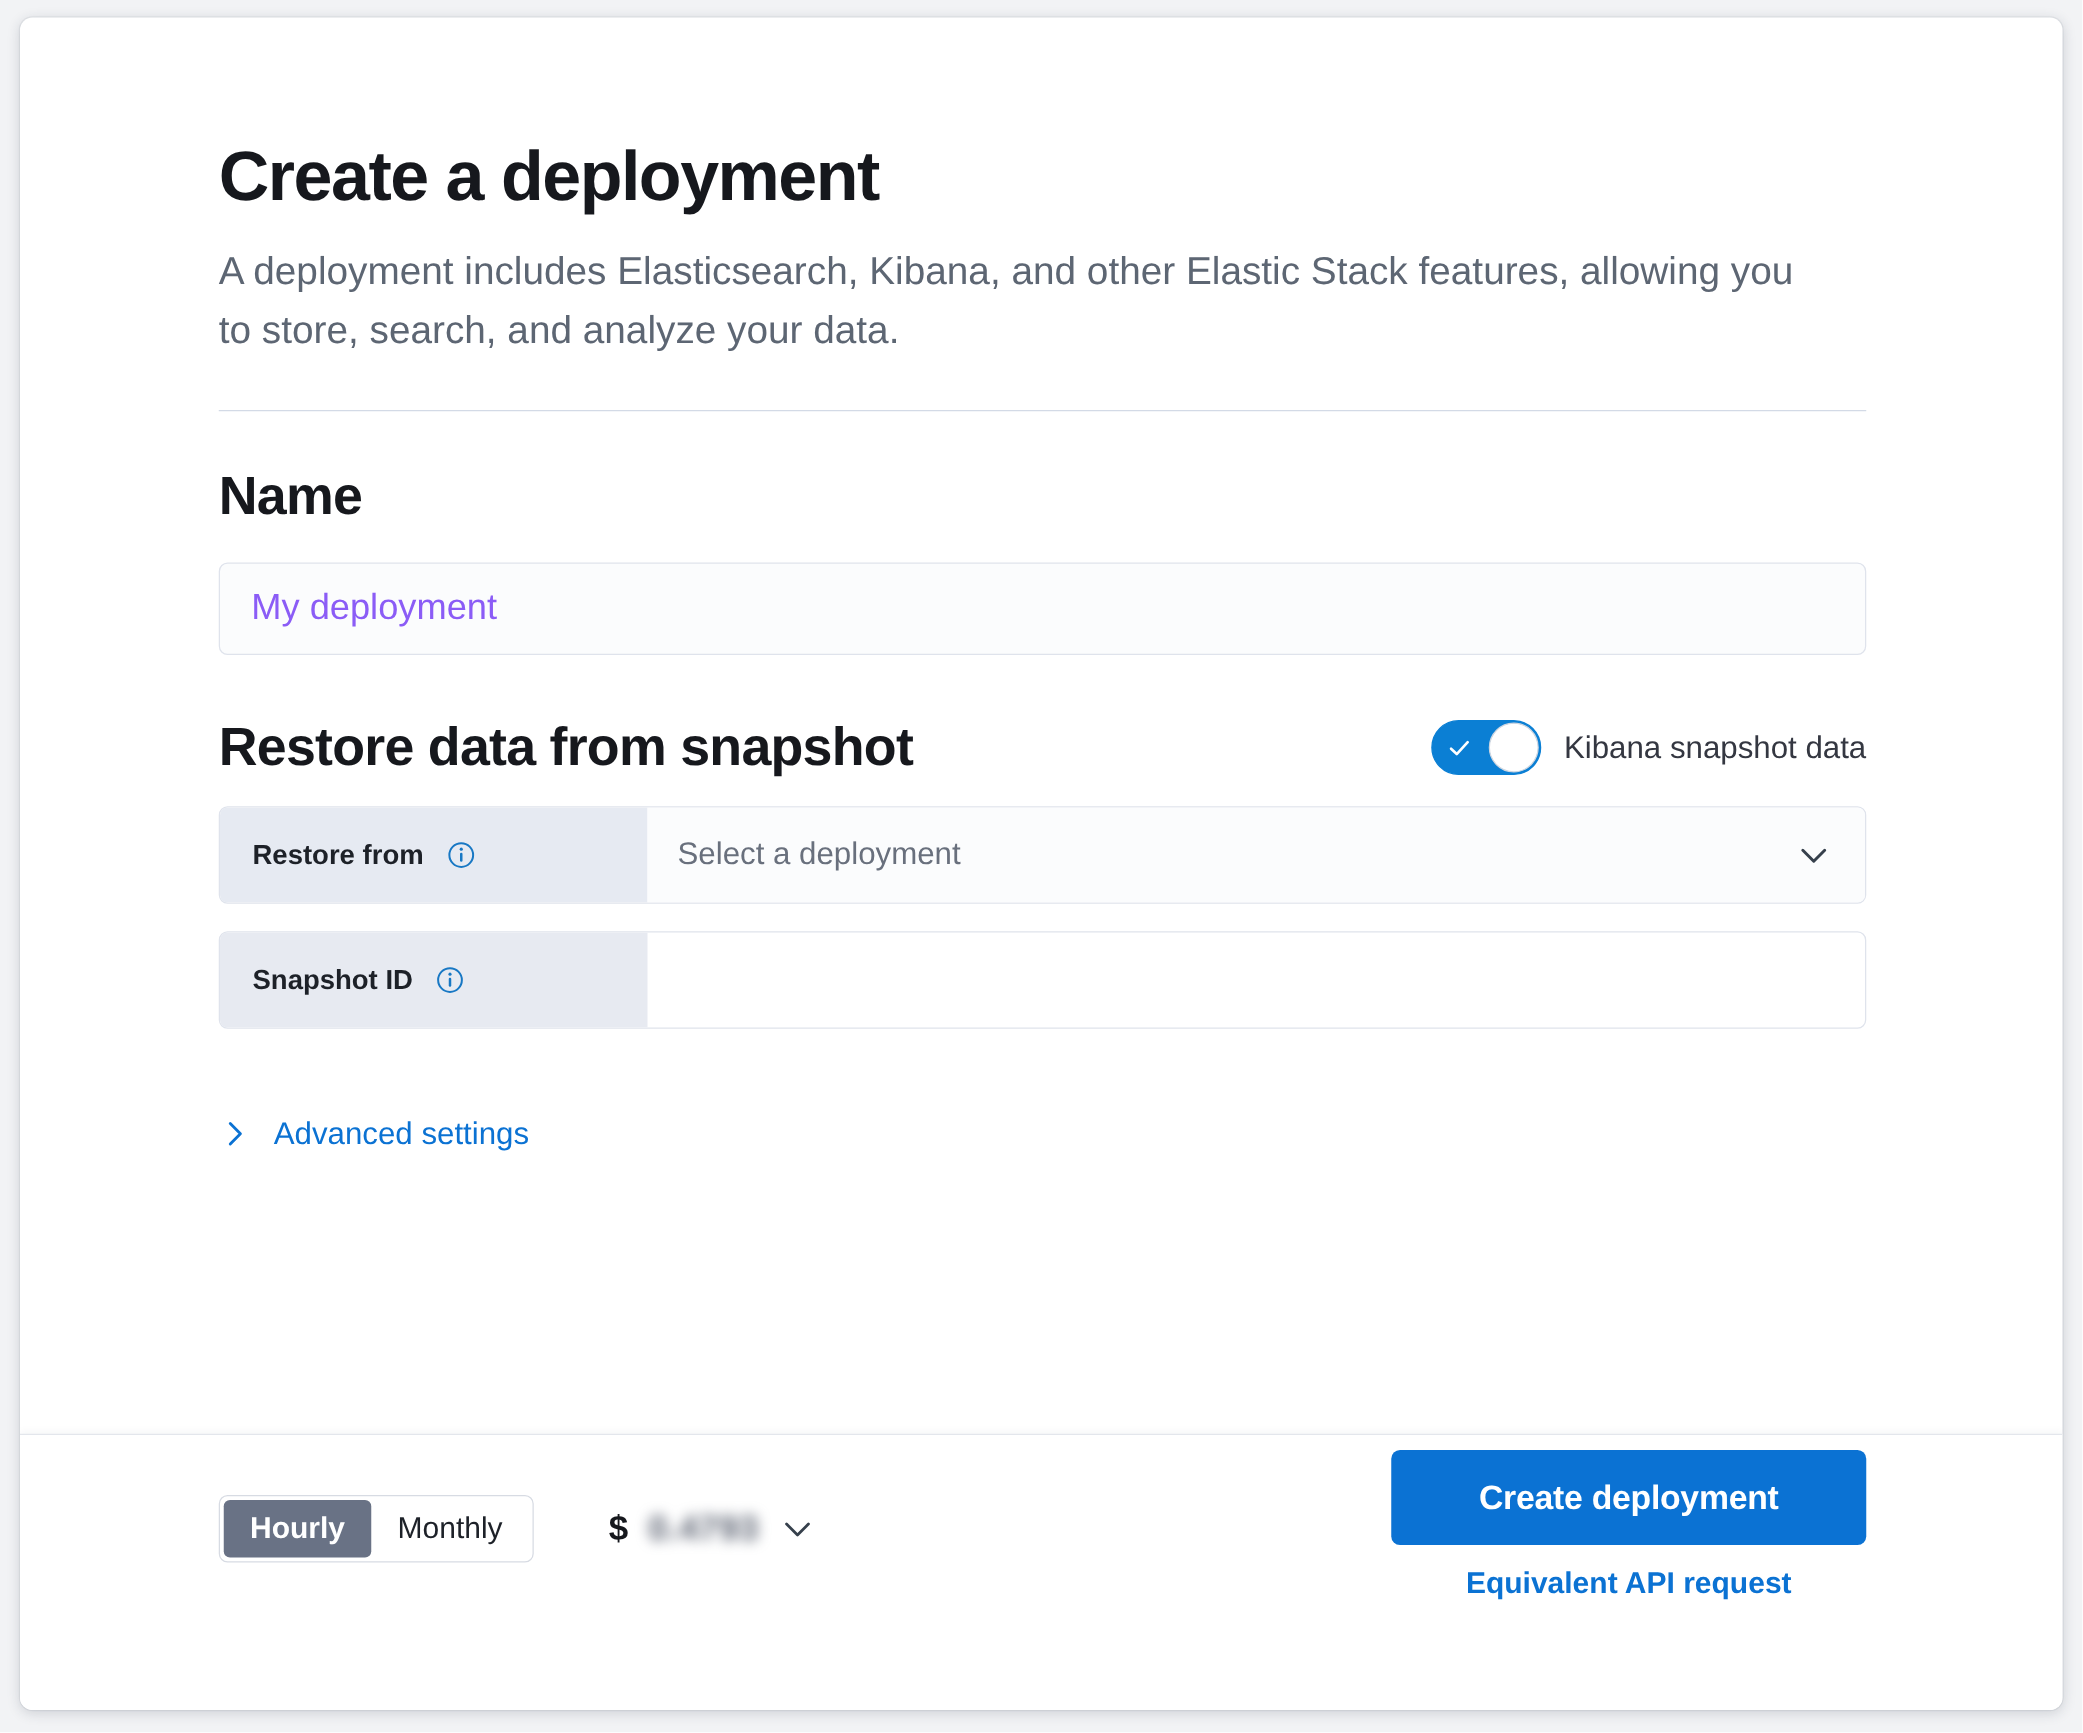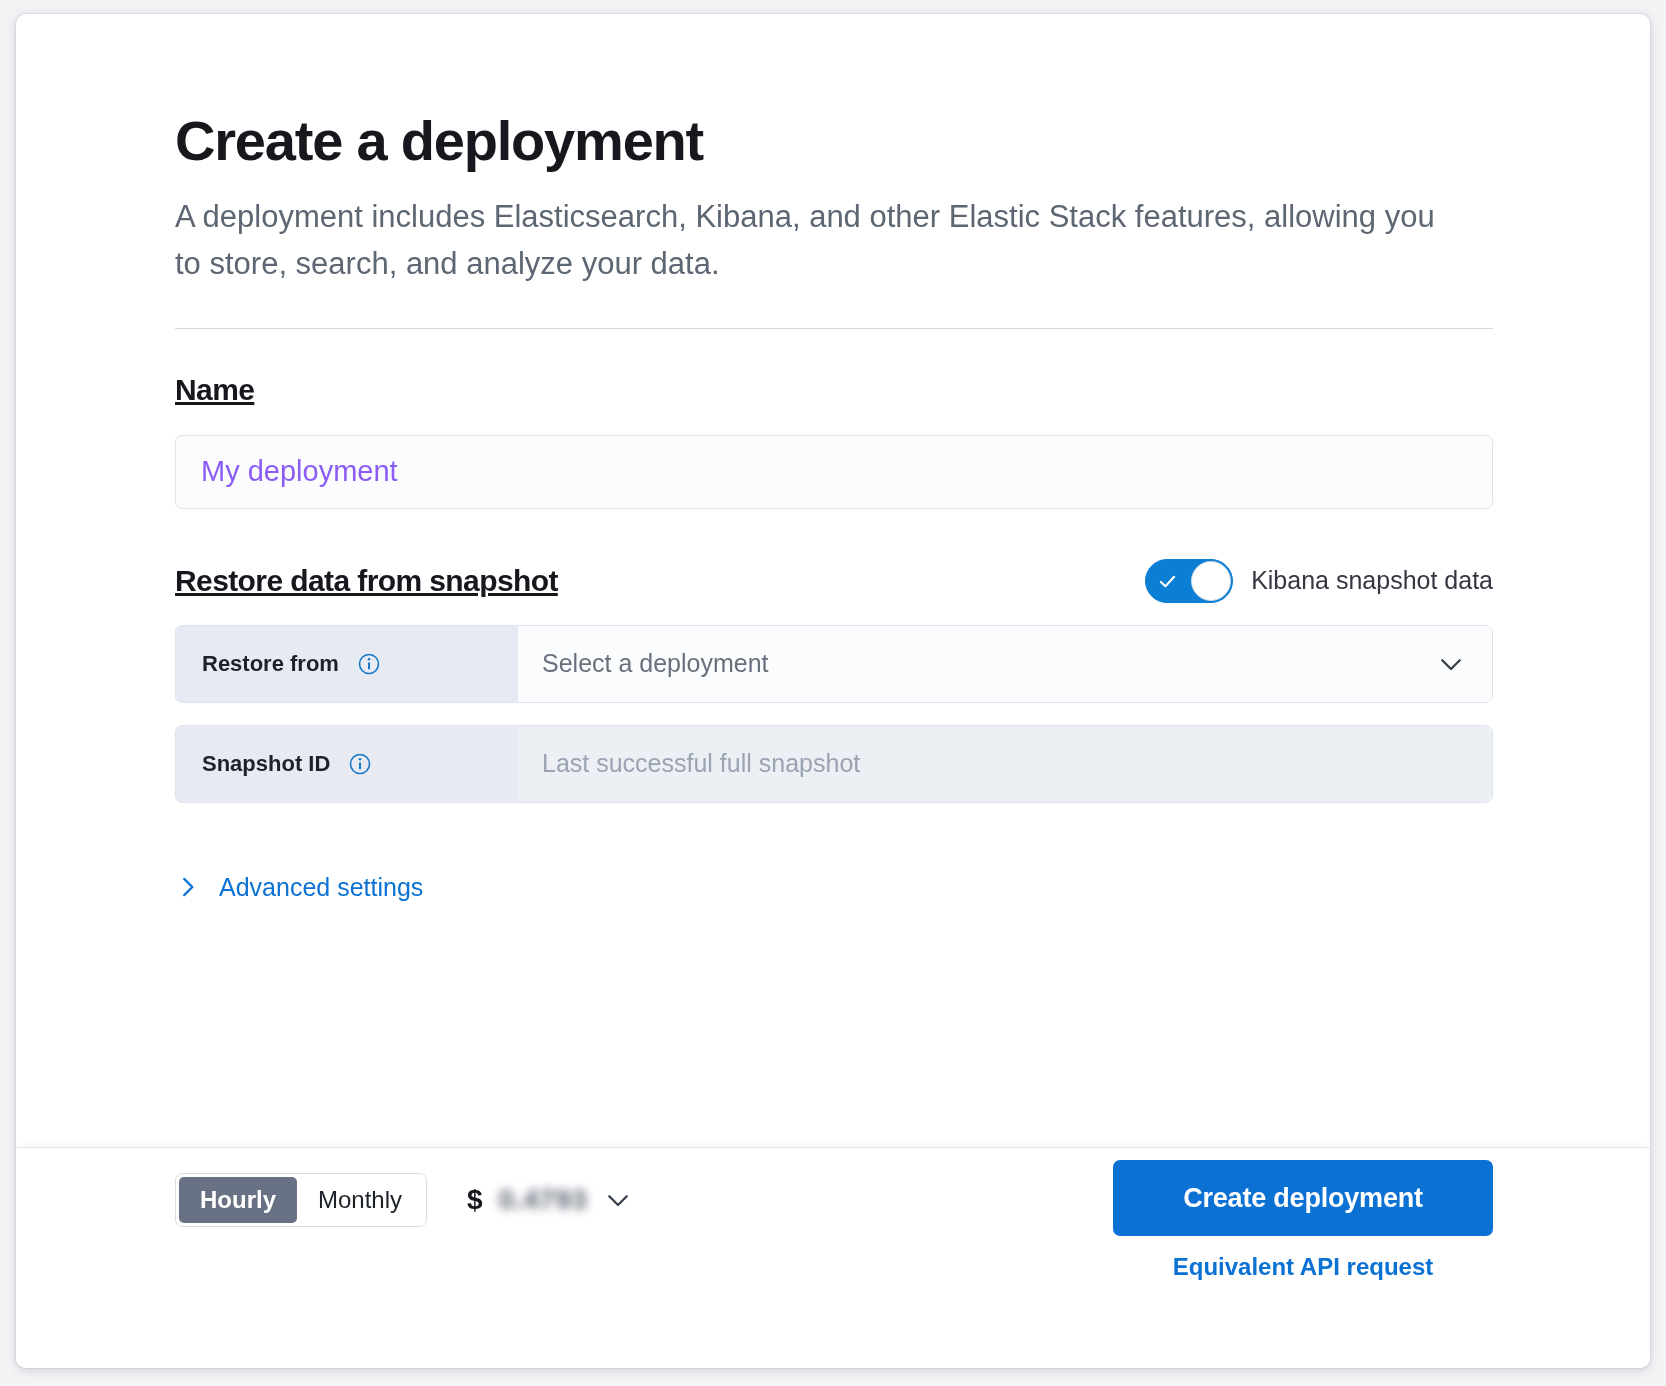--- a/index.html
+++ b/index.html
@@ -63,26 +63,25 @@
     max-width: 1290px;
     font-weight: 400;
   }
   .divider {
     height: 1px;
     background: #d3dae6;
     margin: 40px 0 0 0;
   }
 
   h2.section {
-    font-size: 30px;
+    font-size: 43px;
     font-weight: 800;
     letter-spacing: -0.6px;
     color: #16181d;
     margin: 44px 0 0 0;
-    text-decoration: underline;
   }
 
   
   .name-field {
     margin-top: 28px;
     height: 74px;
     border-radius: 7px;
     background: #fbfcfd;
     border: 1px solid #dfe3ec;
     box-shadow: inset 0 0 0 0 rgba(0,0,0,0);
@@ -218,24 +217,24 @@
     width: 1320px;
     margin: 0 auto;
     padding-top: 40px;
     position: relative;
     height: 100%;
     box-sizing: border-box;
   }
   .billing-group {
     position: absolute;
     left: 2px;
-    top: 25px;
-    display: flex;
-    align-items: center;
-    gap: 40px;
+    top: 48px;
+    display: flex;
+    align-items: center;
+    gap: 60px;
   }
   .seg {
     display: flex;
     background: #ffffff;
     border: 1px solid #d7dbe3;
     border-radius: 7px;
     padding: 3px;
     height: 54px;
     box-sizing: border-box;
   }
@@ -353,23 +352,20 @@
         
         <div class="form-row disabled">
           <div class="row-label">
             <span class="txt">Snapshot ID</span>
             <svg class="info-icon" width="24" height="24" viewBox="0 0 24 24">
               <circle cx="12" cy="12" r="9.5" fill="none" stroke="#1878c4" stroke-width="1.6"></circle>
               <circle cx="12" cy="7.3" r="1.25" fill="#1878c4"></circle>
               <rect x="11" y="10.2" width="2" height="7.2" rx="1" fill="#1878c4"></rect>
             </svg>
           </div>
-          <div class="row-control">
-            <span class="val">Last successful full snapshot</span>
-          </div>
         </div>
 
         
 
         <div class="adv">
           <svg width="26" height="26" viewBox="0 0 24 24">
             <path d="M8.5 4.5 L16 12 L8.5 19.5" fill="none" stroke="#0b72d3" stroke-width="2.1" stroke-linecap="round" stroke-linejoin="round"></path>
           </svg>
           <span class="lbl">Advanced settings</span>
         </div>

